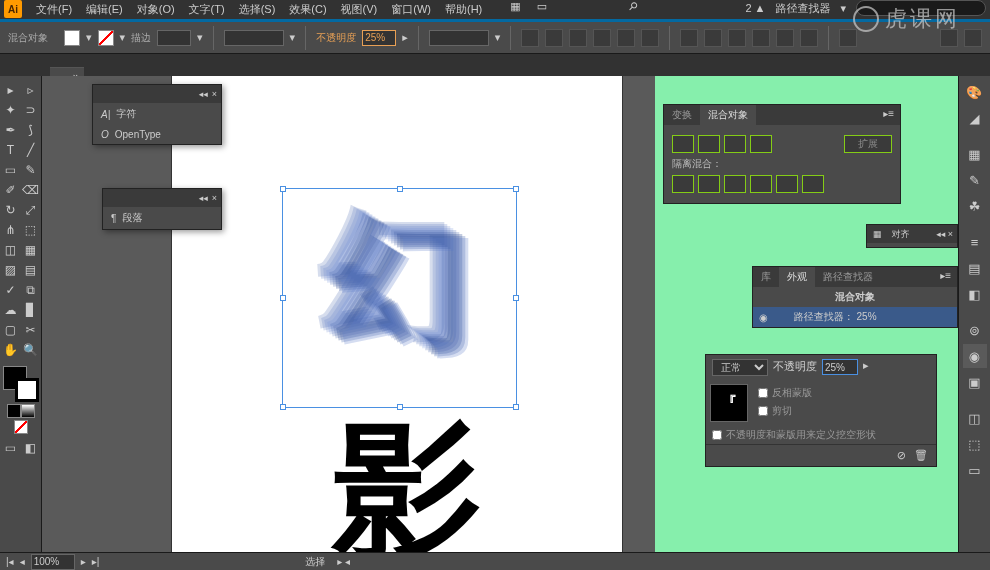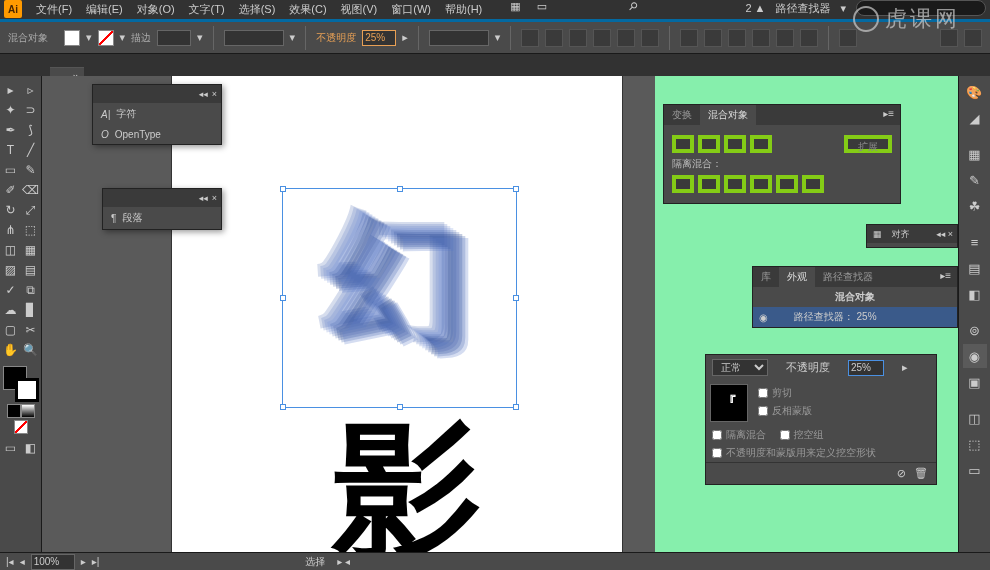--- a/index.html
+++ b/index.html
@@ -41,25 +41,25 @@
 .panels-area{flex:1;background:#86efac;position:relative}
 .dock-strip{width:32px;background:#4a4a4a;border-left:1px solid #1a1a1a;display:flex;flex-direction:column;align-items:center;padding-top:4px;gap:2px}
 .dock-ico{width:24px;height:24px;display:flex;align-items:center;justify-content:center;font-size:13px;color:#ccc;cursor:pointer}
 .dock-ico.active{background:#5a5a5a}
 .panel{position:absolute;background:#4a4a4a;border:1px solid #222}
 .panel-tabs{display:flex;height:20px;background:#3a3a3a;font-size:10px}
 .ptab{padding:3px 8px;color:#999;cursor:pointer}
 .ptab.active{background:#4a4a4a;color:#ddd}
 .panel-body{padding:6px 8px;font-size:10px;color:#bbb}
 .pf-row{display:flex;gap:4px;margin:4px 0}
-.pf-btn{width:22px;height:18px;background:#3a3a3a;border:4px solid #84cc16}
+.pf-btn{width:22px;height:18px;background:#3a3a3a;border:1px solid #84cc16}
 .appearance-row{display:flex;align-items:center;padding:3px 6px;gap:6px;font-size:10px}
 .appearance-row.sel{background:#3a5a8a}
 .transp-panel{position:absolute;background:#4a4a4a;border:1px solid #222}
-.tp-row{display:flex;align-items:center;padding:4px 6px;gap:18px}
+.tp-row{display:flex;align-items:flex-start;padding:4px 6px;gap:5px}
 .tp-select{background:#333;border:1px solid #666;color:#ccc;font-size:10px;padding:1px 4px;width:56px}
 .tp-input{width:36px;height:16px;background:#333;border:1px solid #4a90e2;color:#ccc;font-size:10px;padding:0 2px}
 .tp-thumb{width:38px;height:38px;background:#fff;border:1px solid #666;margin:4px}
 .tp-thumb-inner{width:100%;height:100%;background:#000;display:flex;align-items:center;justify-content:center;color:#fff;font-size:16px;font-weight:bold}
 .chk{display:flex;align-items:center;gap:4px;font-size:10px;color:#999;padding:2px 6px}
 .chk input{width:10px;height:10px}
 .statusbar{height:18px;background:#4a4a4a;border-top:1px solid #1a1a1a;display:flex;align-items:center;padding:0 6px;font-size:10px;gap:6px}
 .glyph-art{position:absolute;left:275px;top:128px;width:165px;height:190px;overflow:hidden}
 .glyph-layer{position:absolute;width:100%;height:100%;font-size:140px;font-weight:900;color:#2a4a8a;opacity:.15;font-family:"SimHei",sans-serif;line-height:1}
 .glyph-bottom{position:absolute;left:290px;top:340px;font-size:150px;font-weight:900;color:#000;font-family:"SimHei",sans-serif;line-height:1}
@@ -329,29 +329,28 @@
           <input class="tp-input" value="25%" style="">
           <span>▸</span>
         </div>
         <div style="display:flex">
           <div class="tp-thumb">
               <div class="tp-thumb-inner">『</div>
             </div>
           <div style="flex:1;padding:4px 0">
             <div class="chk">
                 <input type="checkbox" style="">
-                <span>剪切</span>
+                <span>反相蒙版</span>
               </div>
             <div class="chk">
                 <input type="checkbox" style="">
-                <span>反相蒙版</span>
+                <span>剪切</span>
               </div>
           </div>
         </div>
-        <div class="chk"><input type="checkbox" style=""><span>隔离混合</span>&nbsp;&nbsp;<input type="checkbox" style=""><span>挖空组</span></div>
         <div class="chk">
             <input type="checkbox" style="">
             <span>不透明度和蒙版用来定义挖空形状</span>
           </div>
         <div style="display:flex;justify-content:flex-end;gap:8px;padding:4px 8px;border-top:1px solid #333">
           <span>⊘</span>
           <span>🗑</span>
         </div>
       </div>
     </div>

